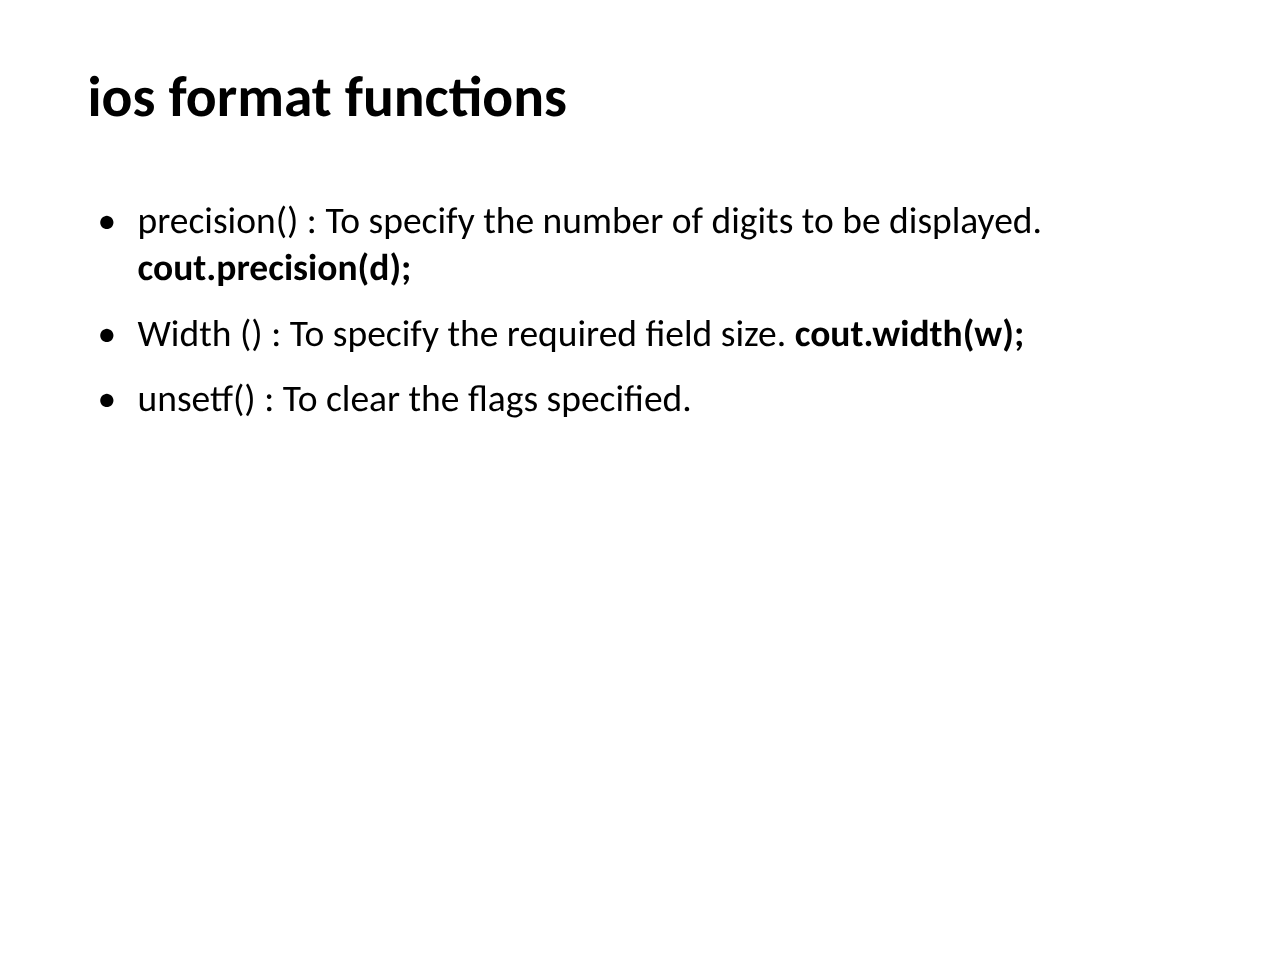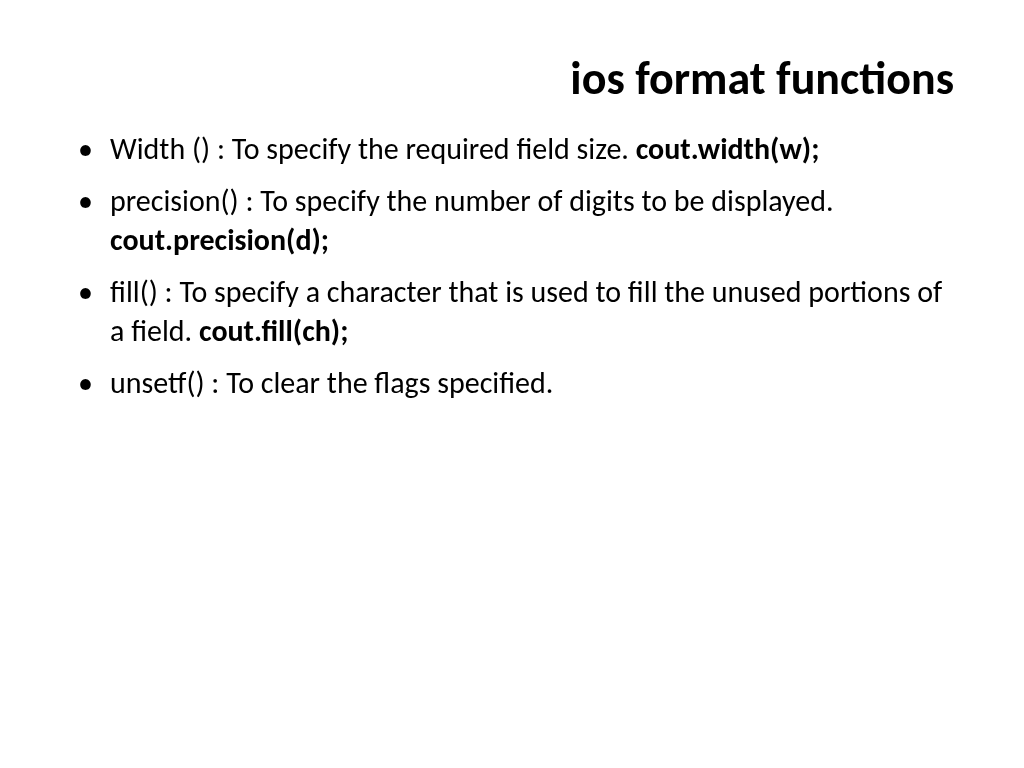--- a/index.html
+++ b/index.html
@@ -11,22 +11,22 @@
       width: 1024px;
       height: 768px;
       background: #ffffff;
       font-family: Calibri, 'Segoe UI', Arial, sans-serif;
       color: #000000;
       padding: 50px 70px;
     }
     .slide-title {
       font-size: 46px;
       font-weight: bold;
-      text-align: right;
-      margin-bottom: 24px;
+      text-align: left;
+      margin-bottom: 52px;
       color: #000000;
     }
     .bullet-list {
       list-style: none;
       padding-left: 0;
     }
     .bullet-item {
       font-size: 30px;
       line-height: 1.28;
       margin-bottom: 14px;
@@ -45,24 +45,21 @@
       font-weight: bold;
     }
   </style>
 </head>
 <body>
 
 <h1 class="slide-title">ios format functions</h1>
 
 <ul class="bullet-list">
   <li class="bullet-item">
-    <span>Width () : To specify the required field size. </span><span class="bold">cout.width(w);</span>
-  </li>
-  <li class="bullet-item">
     <span>precision() : To specify the number of digits to be displayed. </span><span class="bold">cout.precision(d);</span>
   </li>
   <li class="bullet-item">
-    <span>fill() : To specify a character that is used to fill the unused portions of a field. </span><span class="bold">cout.fill(ch);</span>
+    <span>Width () : To specify the required field size. </span><span class="bold">cout.width(w);</span>
   </li>
   <li class="bullet-item">
     <span>unsetf() : To clear the flags specified.</span><span class="bold"></span>
   </li>
 </ul>
 
 </body></html>

